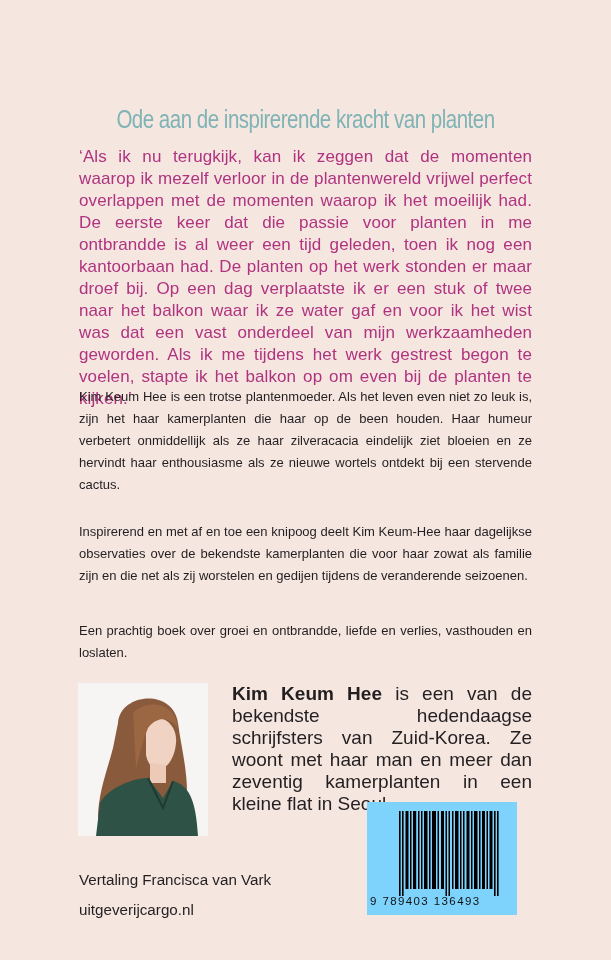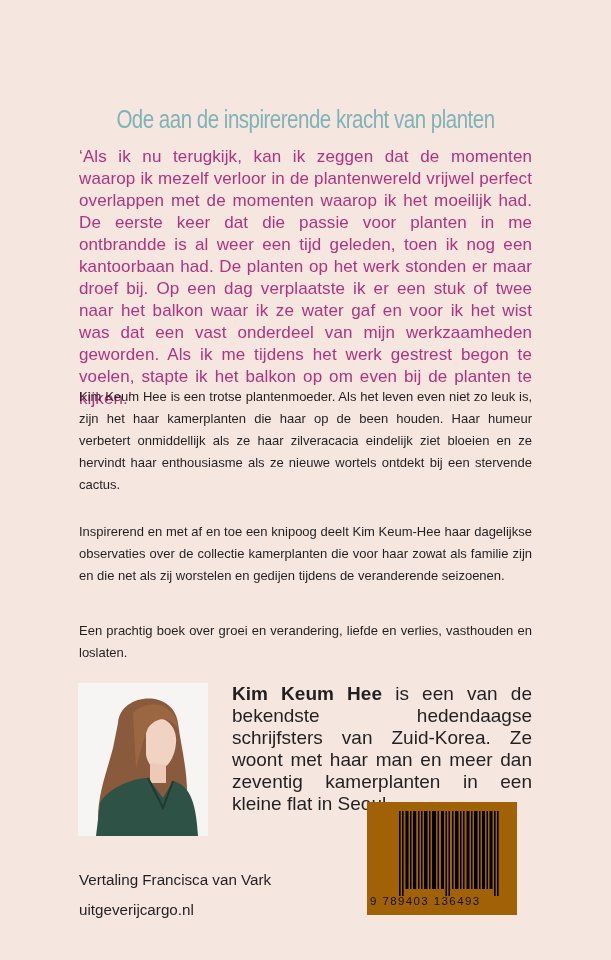--- a/index.html
+++ b/index.html
@@ -55,21 +55,21 @@
       width: 300px;
       font-size: 19px;
       line-height: 22px;
       text-align: justify;
     }
     .bio b { font-weight: bold; }
     .barcode-box {
       position: absolute;
       left: 367px; top: 802px;
       width: 150px; height: 113px;
-      background: #a16207;
+      background: #7dd3fc;
     }
     .barcode-bars {
       position: absolute;
       left: 32px; top: 9px;
       width: 100px; height: 85px;
     }
     .barcode-digits {
       position: absolute;
       left: 3px; top: 93px;
       width: 144px;
@@ -90,22 +90,22 @@
     .website { top: 900px; }
   </style>
 </head>
 <body>
 
 <h1 class="title">Ode aan de inspirerende kracht van planten</h1>
 
 <div class="block quote">‘Als ik nu terugkijk, kan ik zeggen dat de momenten waarop ik mezelf verloor in de plantenwereld vrijwel perfect overlappen met de momenten waarop ik het moeilijk had. De eerste keer dat die passie voor planten in me ontbrandde is al weer een tijd geleden, toen ik nog een kantoorbaan had. De planten op het werk stonden er maar droef bij. Op een dag verplaatste ik er een stuk of twee naar het balkon waar ik ze water gaf en voor ik het wist was dat een vast onderdeel van mijn werkzaamheden geworden. Als ik me tijdens het werk gestrest begon te voelen, stapte ik het balkon op om even bij de planten te kijken.’</div>
 
 <div class="block body1">Kim Keum Hee is een trotse plantenmoeder. Als het leven even niet zo leuk is, zijn het haar kamerplanten die haar op de been houden. Haar humeur verbetert onmiddellijk als ze haar zilveracacia eindelijk ziet bloeien en ze hervindt haar enthousiasme als ze nieuwe wortels ontdekt bij een stervende cactus.</div>
-<div class="block body2">Inspirerend en met af en toe een knipoog deelt Kim Keum-Hee haar dagelijkse observaties over de collectie kamerplanten die voor haar zowat als familie zijn en die net als zij worstelen en gedijen tijdens de veranderende seizoenen.</div>
-<div class="block body3">Een prachtig boek over groei en verandering, liefde en verlies, vasthouden en loslaten.</div>
+<div class="block body2">Inspirerend en met af en toe een knipoog deelt Kim Keum-Hee haar dagelijkse observaties over de bekendste kamerplanten die voor haar zowat als familie zijn en die net als zij worstelen en gedijen tijdens de veranderende seizoenen.</div>
+<div class="block body3">Een prachtig boek over groei en ontbrandde, liefde en verlies, vasthouden en loslaten.</div>
 
 <div class="photo">
   <svg width="130" height="153" viewBox="0 0 130 153">
     <rect width="130" height="153" fill="#f6f5f3"></rect>
 
     <path d="M40 40 C 42 10, 95 5, 100 40 C 104 70, 112 95, 108 130 L 20 135 C 20 110, 30 85, 35 65 Z" fill="#8a5a3c"></path>
 
     <path d="M68 35 C 82 30, 100 40, 98 60 C 97 72, 92 82, 84 86 C 76 88, 70 82, 68 72 Z" fill="#f0d3c2"></path>
 
     <path d="M72 80 L 88 82 L 88 100 L 72 100 Z" fill="#eccab7"></path>

